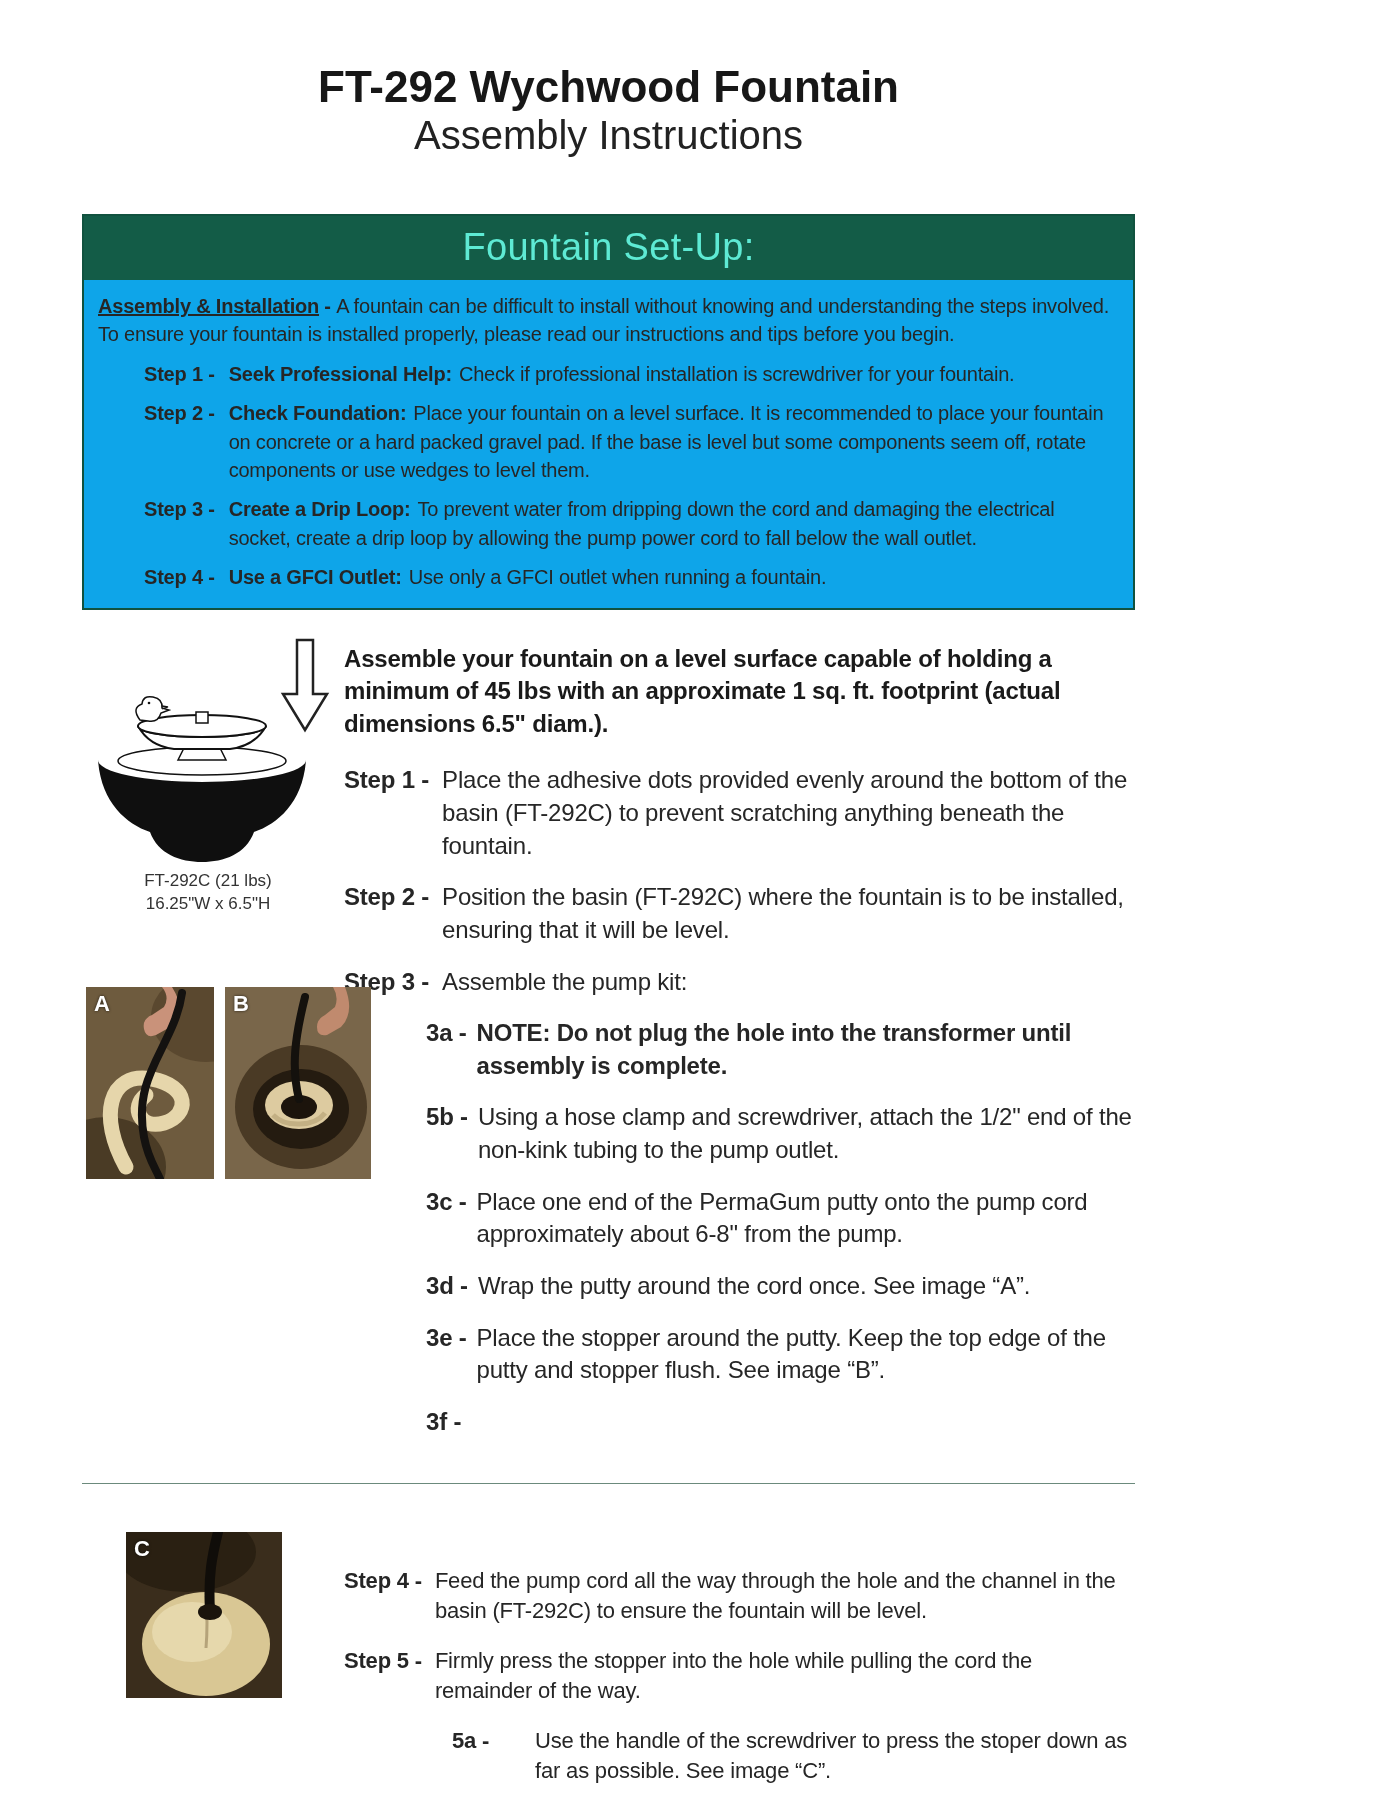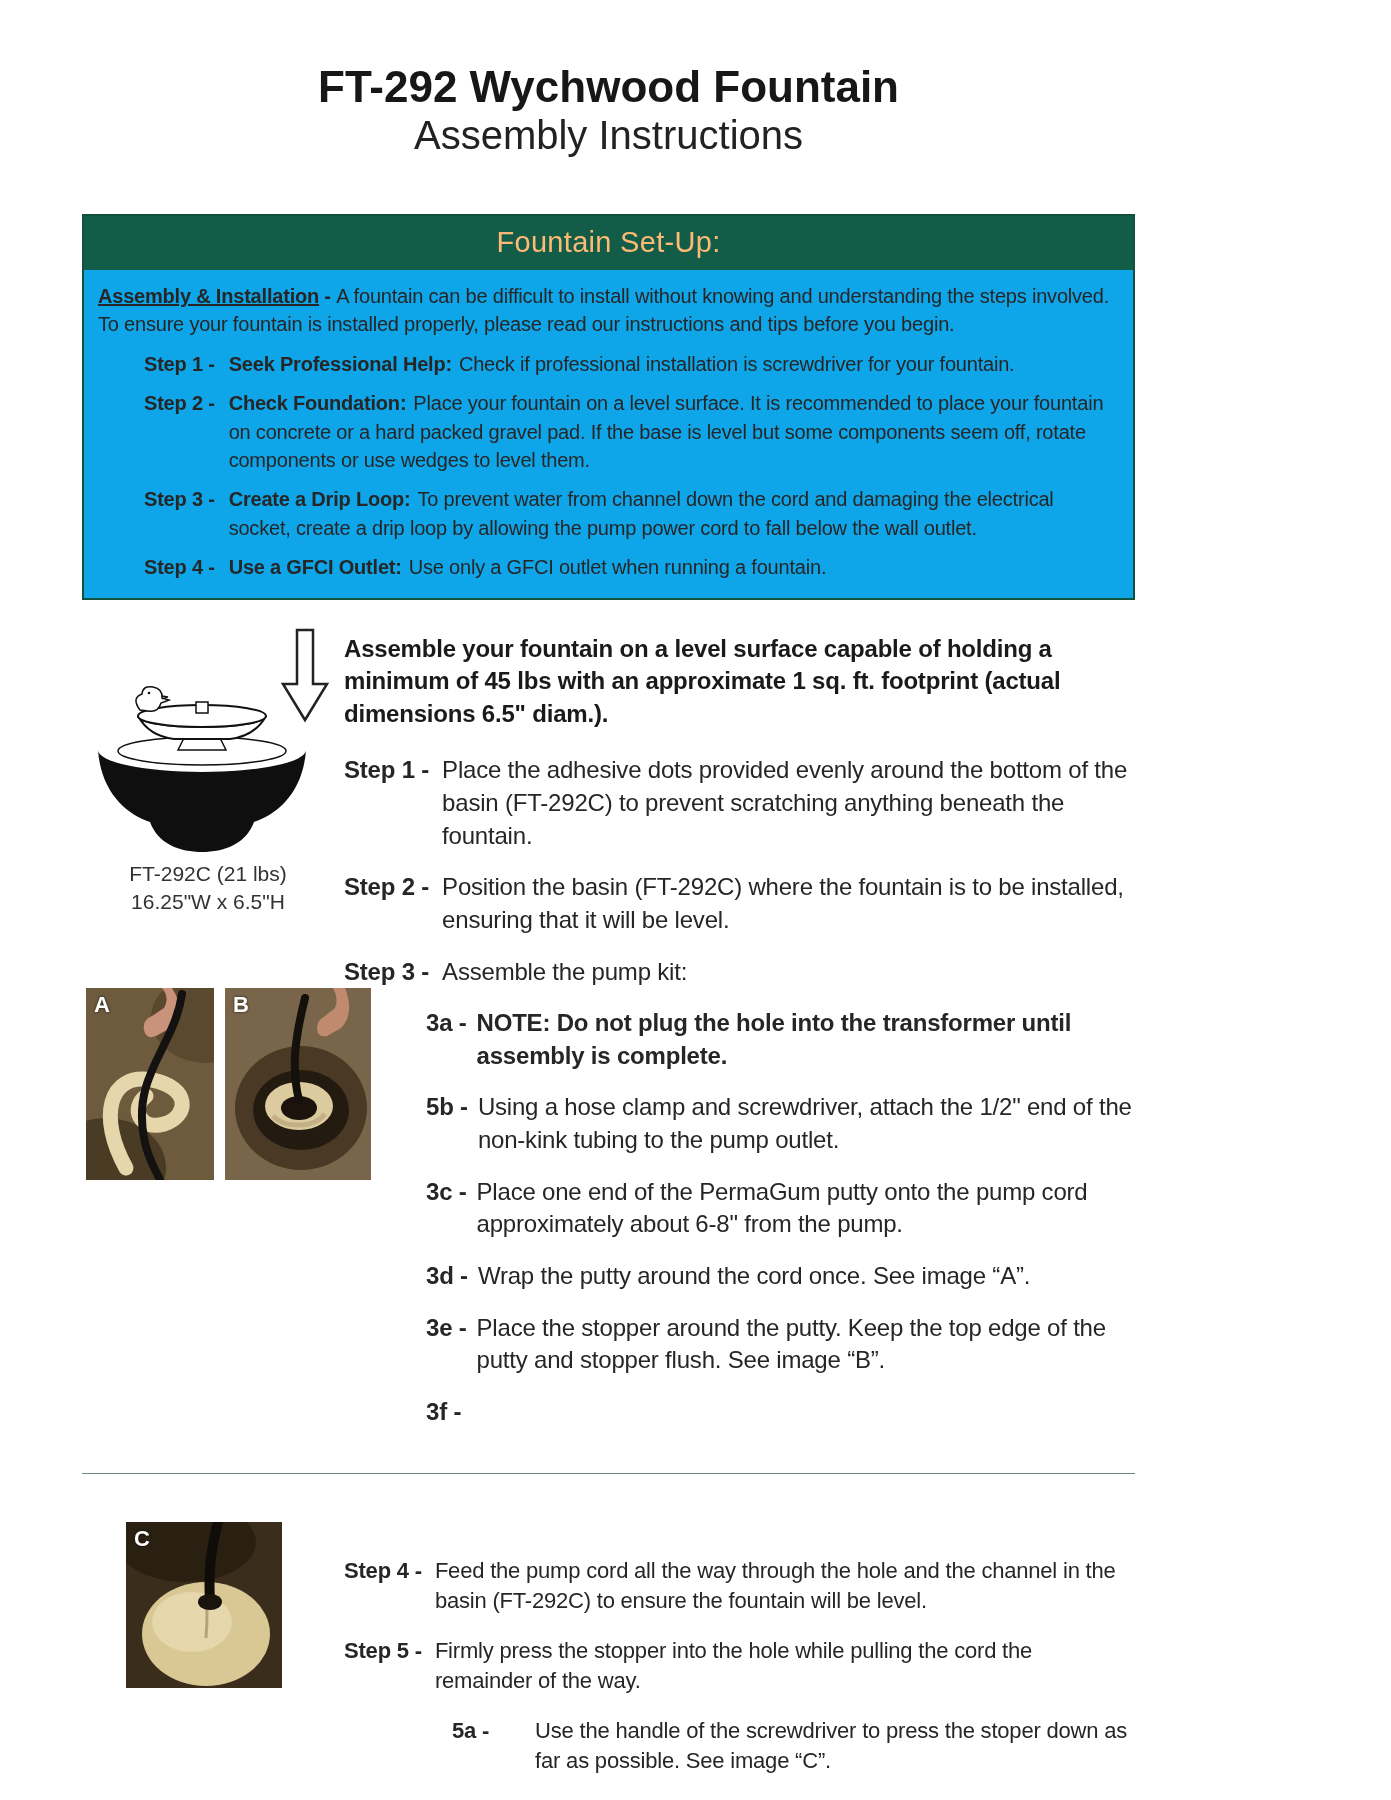--- a/index.html
+++ b/index.html
@@ -6,35 +6,35 @@
   body{width:1391px;height:1800px;font-family:"Liberation Sans",sans-serif;color:#1c1c1c;overflow:hidden;}
   .page{position:relative;width:1217px;height:1800px;background:#fff;}
 
   
   .title-block{padding-top:62px;text-align:center;line-height:1.12;}
   .title-main{font-size:44px;font-weight:bold;margin:0;color:#171717;}
   .title-sub{font-size:40px;font-weight:normal;margin:2px 0 0 0;color:#222;}
 
   
   .setup-box{margin:56px 82px 0 82px;border:2px solid #11523f;}
-  .setup-header{background:#135c47;color:#fdba74;text-align:center;font-size:29px;padding:10px 0 11px 0;letter-spacing:0.3px;}
+  .setup-header{background:#135c47;color:#5eead4;text-align:center;font-size:38px;padding:10px 0 11px 0;letter-spacing:0.3px;}
   .setup-body{background:#0ea5e9;padding:12px 18px 16px 14px;font-size:20px;line-height:1.42;letter-spacing:-0.2px;color:#262626;}
   .intro-label{font-weight:bold;text-decoration:underline;}
   .intro-dash{font-weight:bold;}
   .box-step{display:flex;margin:11px 0 0 46px;}
   .bs-lbl{font-weight:bold;white-space:nowrap;margin-right:14px;}
   .bs-title{font-weight:bold;margin-right:7px;}
 
   
   .main-row{display:flex;margin:24px 82px 0 82px;}
   .left-col{width:252px;flex:none;}
   .right-col{flex:1;padding-left:10px;font-size:24px;line-height:1.36;letter-spacing:-0.2px;color:#262626;margin-top:9px;}
 
   .figure{width:248px;height:232px;}
-  .fig-caption{text-align:center;font-size:21px;line-height:1.35;color:#333;margin-top:4px;}
+  .fig-caption{text-align:center;font-size:17px;line-height:1.35;color:#333;margin-top:4px;}
 
   .photo-row{display:flex;gap:11px;margin-top:72px;margin-left:4px;}
   .photo{position:relative;flex:none;overflow:hidden;}
   .photo-a{width:128px;height:192px;}
   .photo-b{width:146px;height:192px;}
   .photo-c{width:156px;height:166px;}
   .photo-label{position:absolute;top:4px;left:8px;color:#ffffff;font-size:22px;font-weight:bold;text-shadow:0 0 3px rgba(0,0,0,.7);}
 
   .intro-bold{font-weight:bold;margin:0 0 24px 0;color:#1a1a1a;}
   .step{display:flex;margin:0 0 19px 0;}
@@ -72,21 +72,21 @@
       <div class="box-step">
         <span class="bs-lbl">Step 1 -</span>
         <span class="bs-body"><span class="bs-title">Seek Professional Help:</span><span>Check if professional installation is screwdriver for your fountain.</span></span>
       </div>
       <div class="box-step">
         <span class="bs-lbl">Step 2 -</span>
         <span class="bs-body"><span class="bs-title">Check Foundation:</span><span>Place your fountain on a level surface. It is recommended to place your fountain on concrete or a hard packed gravel pad. If the base is level but some components seem off, rotate components or use wedges to level them.</span></span>
       </div>
       <div class="box-step">
         <span class="bs-lbl">Step 3 -</span>
-        <span class="bs-body"><span class="bs-title">Create a Drip Loop:</span><span>To prevent water from channel down the cord and damaging the electrical socket, create a drip loop by allowing the pump power cord to fall below the wall outlet.</span></span>
+        <span class="bs-body"><span class="bs-title">Create a Drip Loop:</span><span>To prevent water from dripping down the cord and damaging the electrical socket, create a drip loop by allowing the pump power cord to fall below the wall outlet.</span></span>
       </div>
       <div class="box-step">
         <span class="bs-lbl">Step 4 -</span>
         <span class="bs-body"><span class="bs-title">Use a GFCI Outlet:</span><span>Use only a GFCI outlet when running a fountain.</span></span>
       </div>
     </div>
   </div>
 
   <div class="main-row">
     <div class="left-col">

